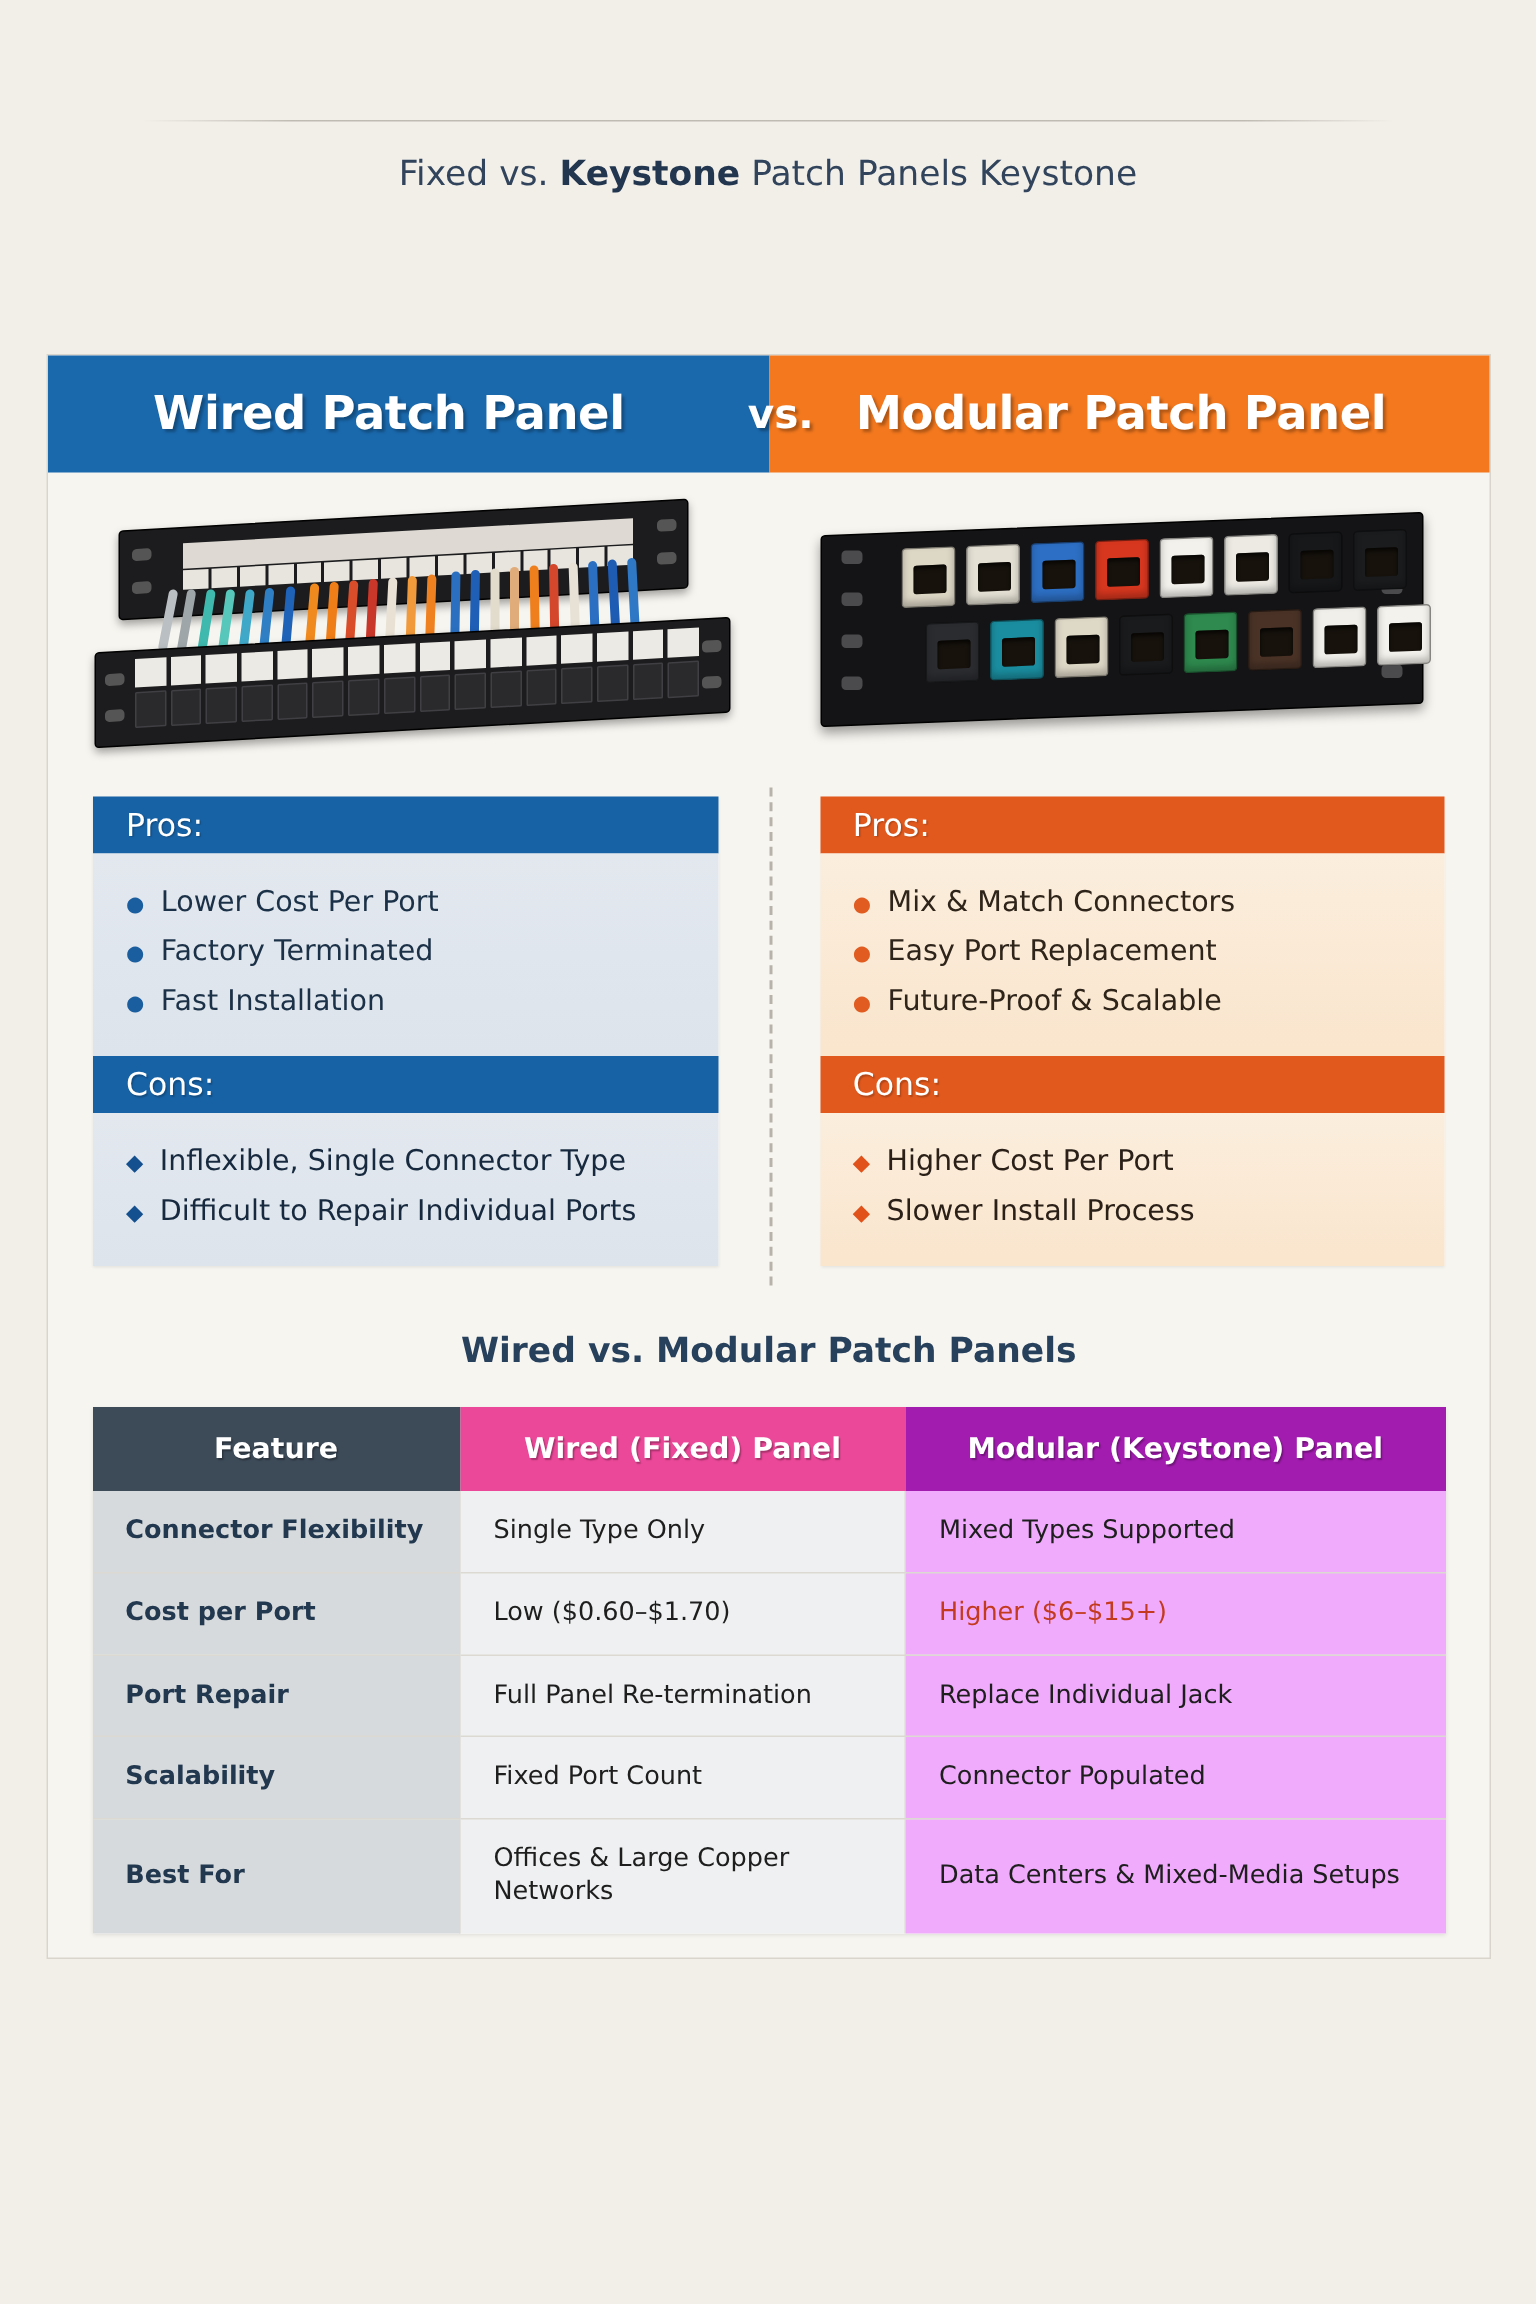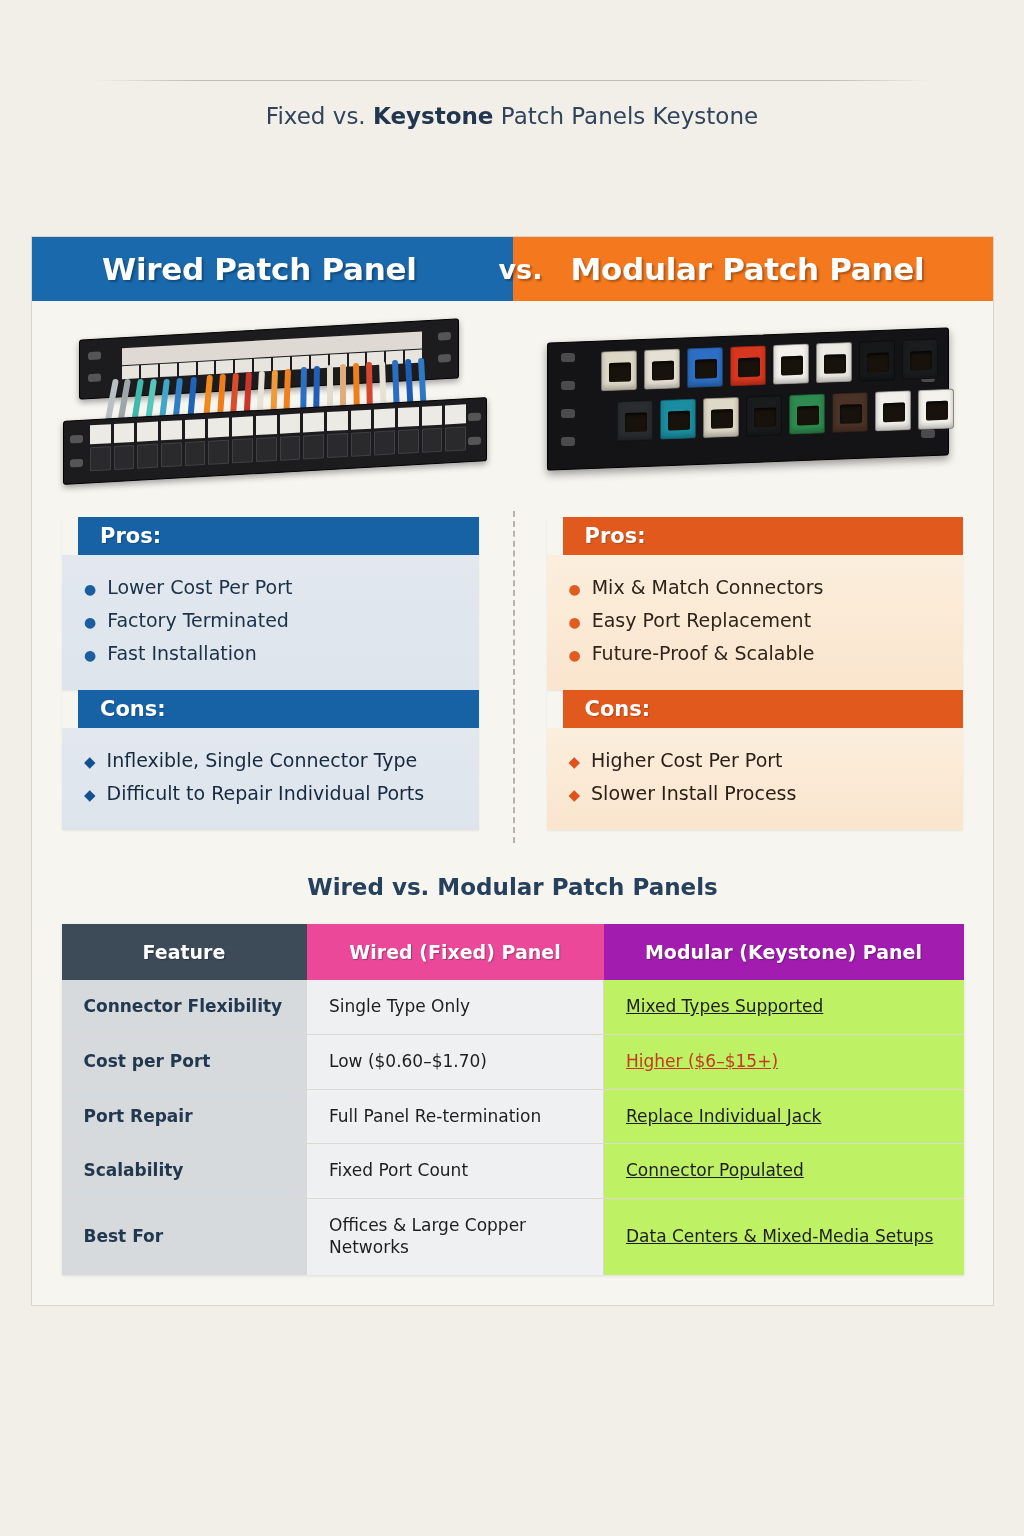--- a/index.html
+++ b/index.html
@@ -50,21 +50,21 @@
     position: absolute;
     left: 31px;
     top: 236px;
     width: 963px;
     height: 1070px;
     background: #f7f5f0;
     border: 1px solid #d9d5cc;
   }
 
   
-  .banner { display: flex; height: 64px; width: 100%; }
+  .banner { display: flex; height: 78px; width: 100%; }
   .banner-half {
     flex: 1 1 50%;
     display: flex;
     align-items: center;
     position: relative;
   }
   .banner-blue   { background: #1a69ad; justify-content: center; }
   .banner-orange { background: #f3781e; justify-content: flex-start; padding-left: 58px; }
 
   .banner-txt {
@@ -175,25 +175,24 @@
     left: 481px; top: 10px;
     width: 0; height: 332px;
     border-left: 2px dashed #b8b3aa;
   }
 
   .pc-box { box-shadow: 0 1px 2px rgba(0,0,0,0.07); }
 
   .pc-head {
     padding: 7px 22px;
     font-family: "DejaVu Sans", sans-serif;
-    font-weight: bold;
+    font-weight: normal;
     font-size: 21px;
     color: #ffffff;
     text-shadow: 1px 1px 1px rgba(0,0,0,0.22);
-    margin-left: 16px;
   }
   .head-blue   { background: #1762a5; }
   .head-orange { background: #e2591d; }
 
   .pc-list { list-style: none; padding: 16px 22px 20px; }
   .body-blue   { background: linear-gradient(to bottom, #e3e8ef, #dde4ec); }
   .body-orange { background: linear-gradient(to bottom, #fbeedd, #fae5cd); }
 
   .pc-list li {
     display: flex;
@@ -256,21 +255,21 @@
     border-bottom: 1px solid #dcd9d2;
     line-height: 1.28;
   }
   td.f-col {
     background: #d7dadd;
     font-weight: bold;
     color: #22384f;
     border-bottom: 1px solid #c9ccd0;
   }
   td.w-col { background: #eef0f1; color: #1e1e1e; border-right: 1px solid #dcd9d2; }
-  td.m-col { background: #bef264; color: #1e1e1e; text-decoration: underline; }
+  td.m-col { background: #f0abfc; color: #1e1e1e; }
   td.accent-red { color: #c33a1e; }
 
   tbody tr:last-child td { border-bottom: none; }
   td.w-col { border-left: 1px solid #dcd9d2; }
 </style>
 </head>
 <body>
 
 <div class="title-wrap">
   <div class="title-rule"></div>

